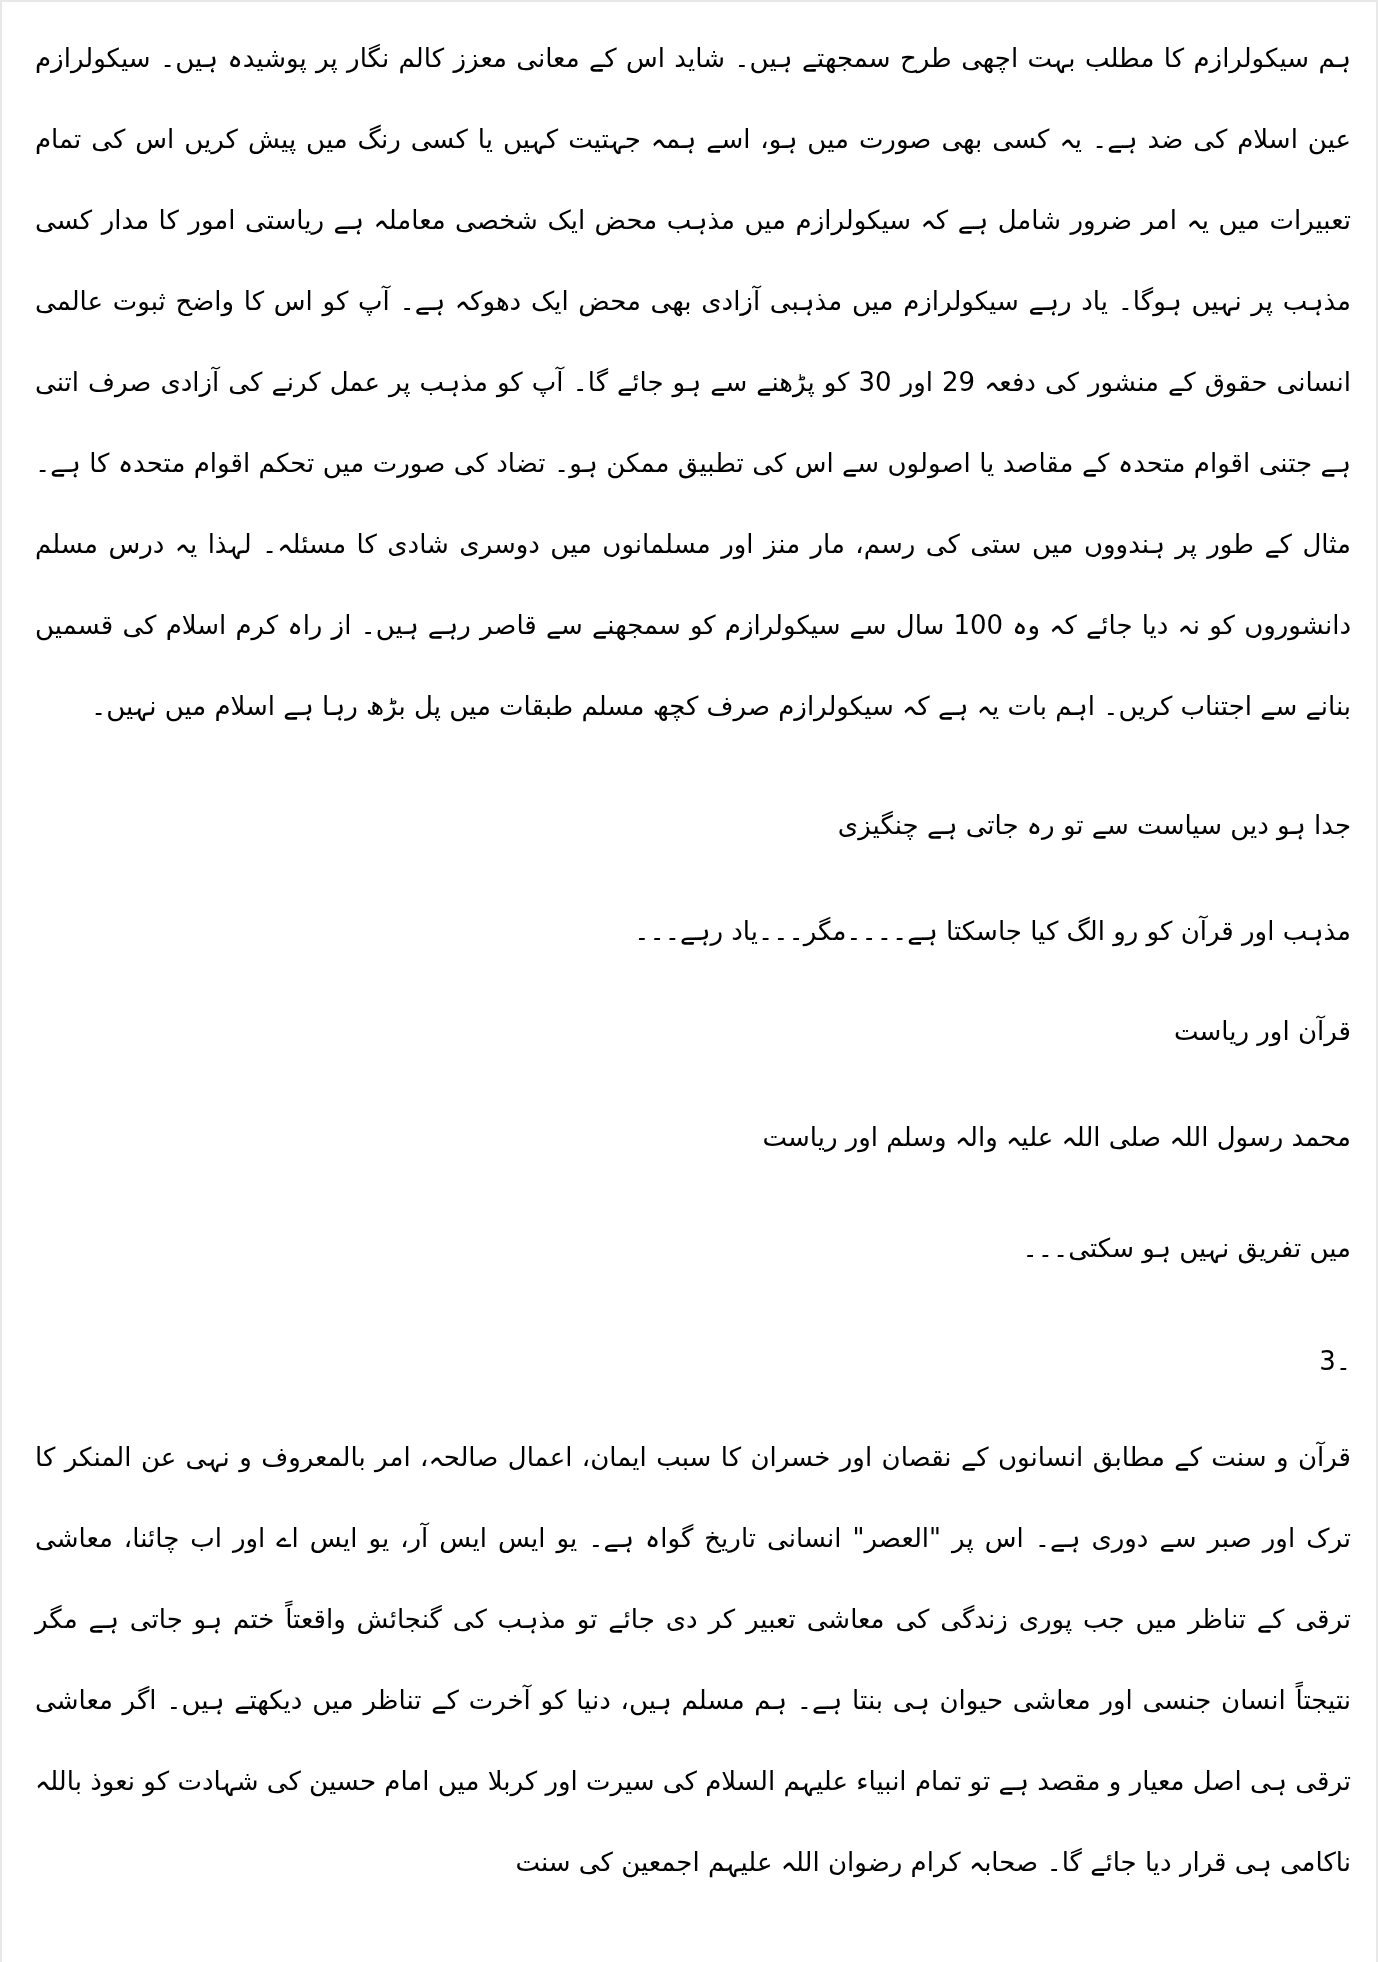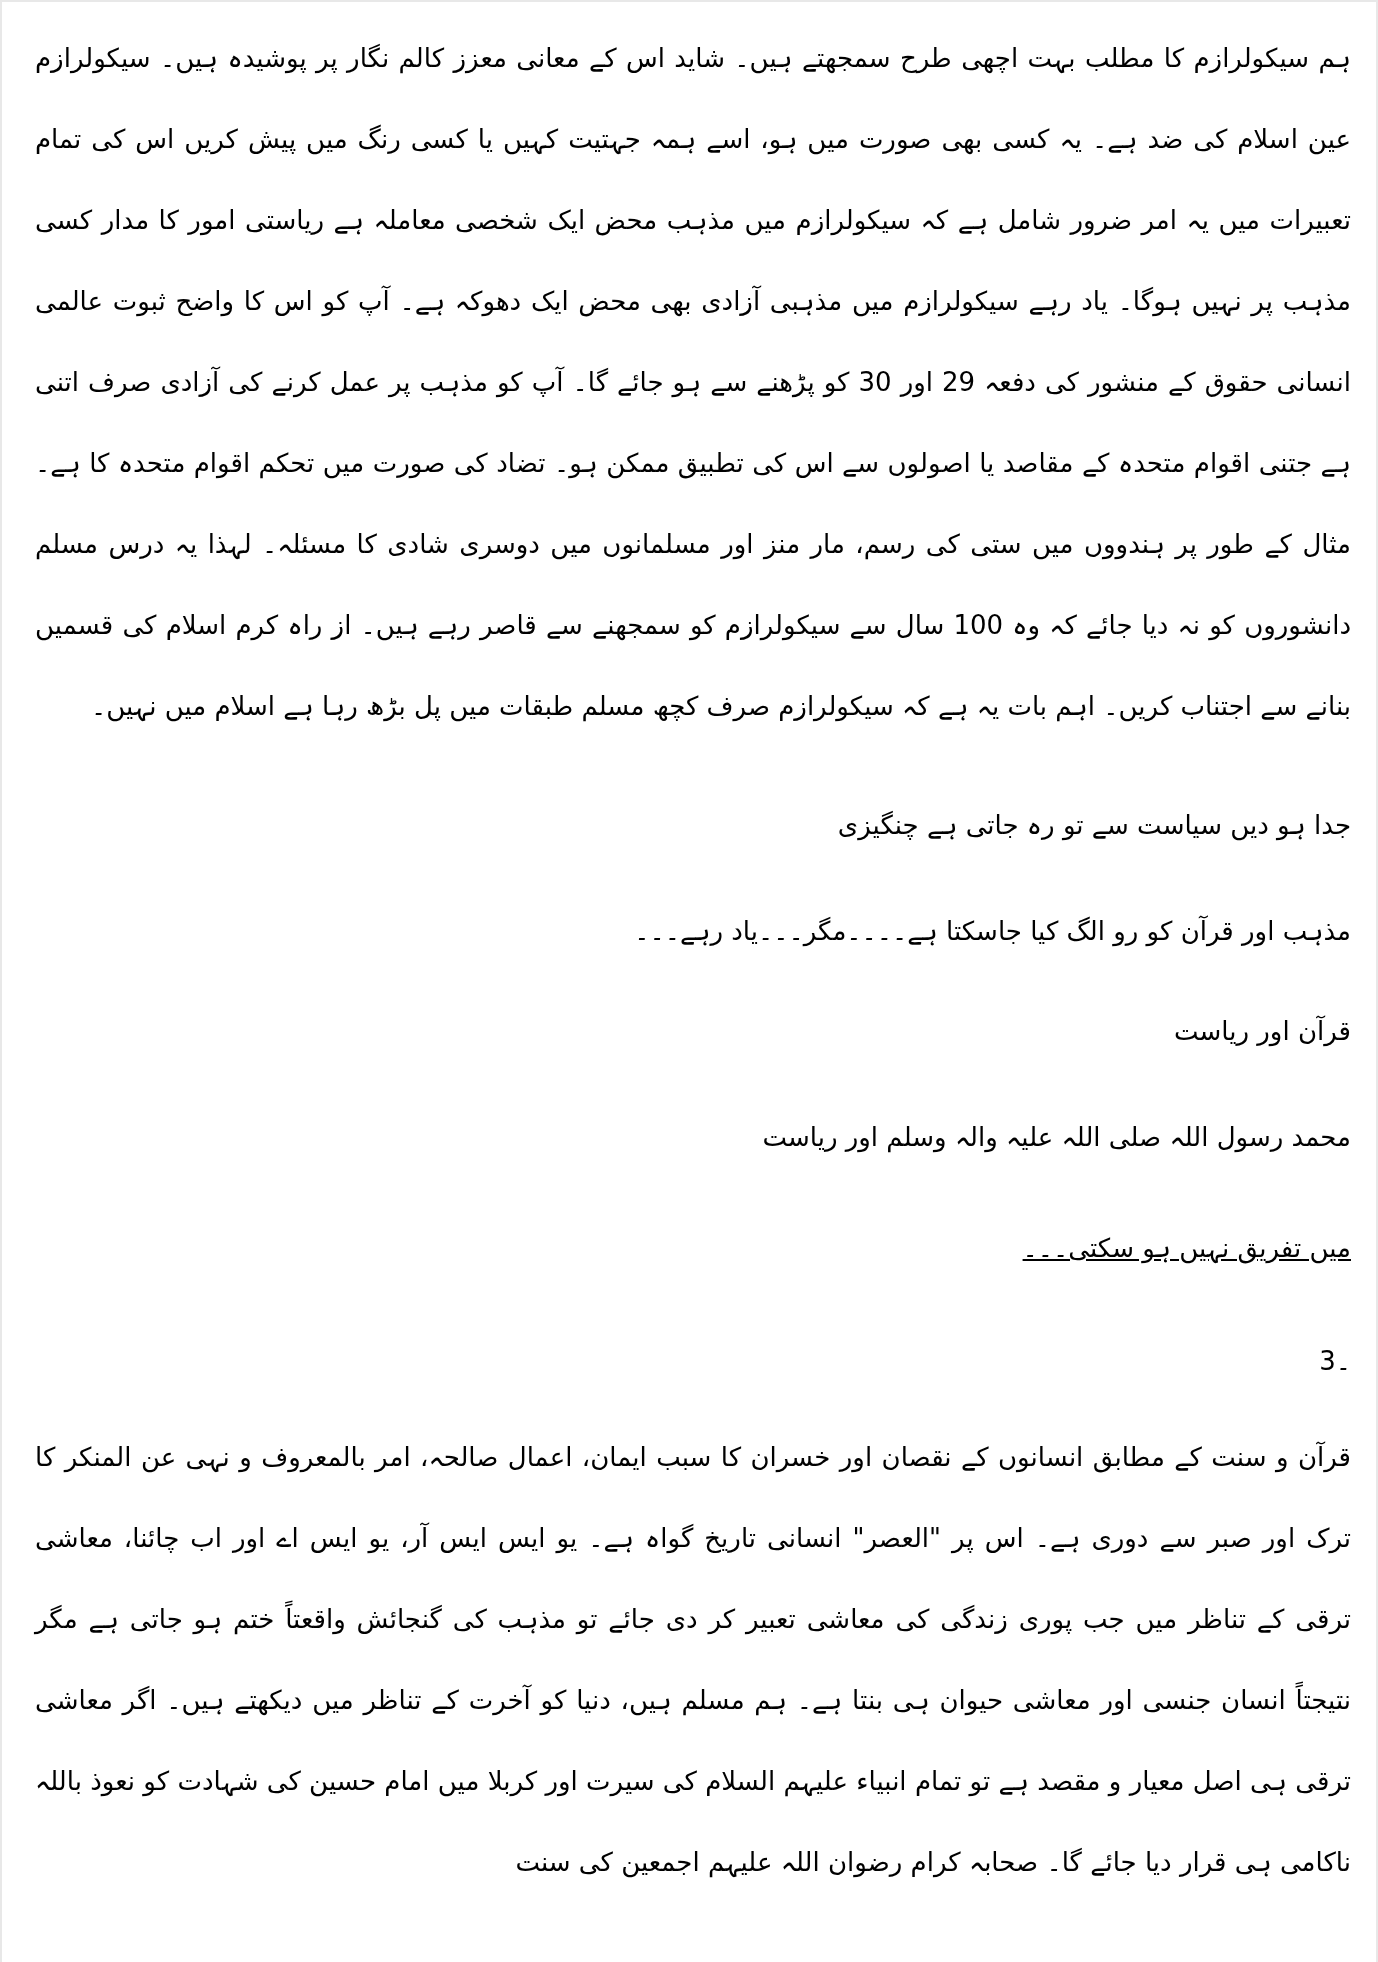--- a/index.html
+++ b/index.html
@@ -24,21 +24,21 @@
     text-align-last: auto;
   }
   .sline {
     white-space: nowrap;
   }
   .verse        { margin-top: 38px; }
   .separation   { margin-top: 25px; }
   .h-mosque     { margin-top: 20px; }
   .h-quran      { margin-top: 19px; }
   .h-prophet    { margin-top: 25px; }
-  .no-distinct  { margin-top: 30px; text-decoration: underline; }
+  .no-distinct  { margin-top: 30px; }
   .page-marker  {
     margin-top: 32px;
     direction: ltr;
     text-align: right;
     white-space: nowrap;
   }
   .para2 { margin-top: 15px; }
 </style>
 </head>
 <body>

